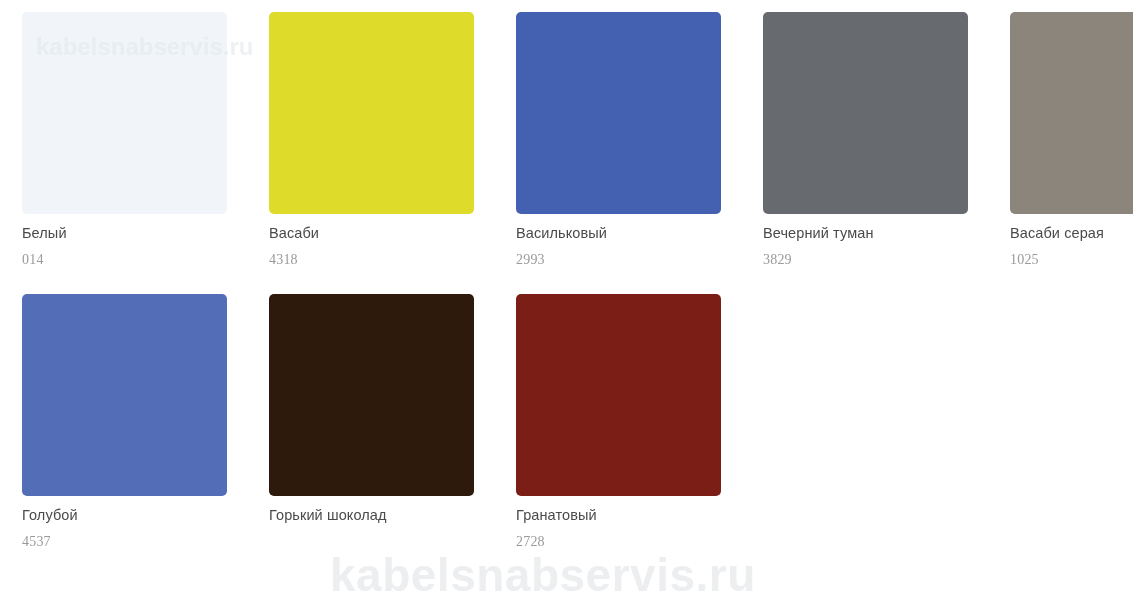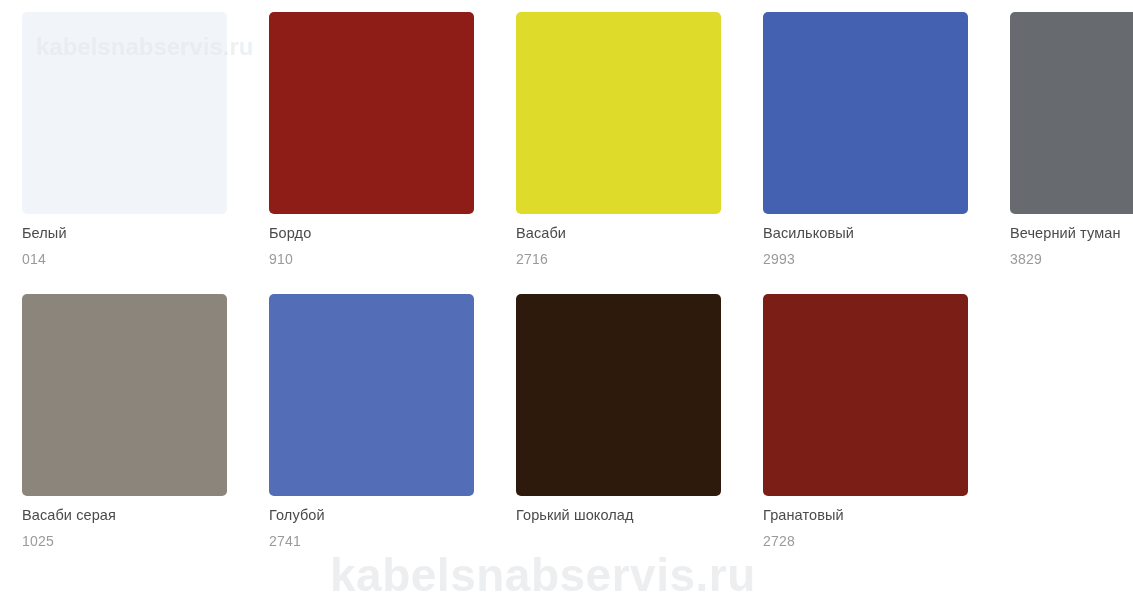--- a/index.html
+++ b/index.html
@@ -54,20 +54,21 @@
     letter-spacing: 0.1px;
     white-space: nowrap;
   }
 
   .swatch-code {
     margin-top: 9px;
     font-size: 14px;
     line-height: 17px;
     color: #9a9a9a;
     letter-spacing: 0.2px;
+    font-family: Liberation Serif, serif;
   }
 
   .watermark {
     position: absolute;
     left: 330px;
     top: 552px;
     font-size: 46px;
     line-height: 46px;
     font-weight: bold;
     color: #eceef0;
@@ -98,30 +99,25 @@
   <div class="swatch-grid">
 
     <div class="swatch-card">
       <div class="swatch-chip" style="background-color:#F1F5F9;">
         <div class="chip-watermark">kabelsnabservis.ru</div>
       </div>
       <div class="swatch-name">Белый</div>
       <div class="swatch-code">014</div>
     </div>
 
-    <div class="swatch-card">
-      <div class="swatch-chip" style="background-color:#8E1C17;"></div>
-      <div class="swatch-name">Бордо</div>
-      <div class="swatch-code">910</div>
-    </div>
 
     <div class="swatch-card">
       <div class="swatch-chip" style="background-color:#DFDB2B;"></div>
       <div class="swatch-name">Васаби</div>
-      <div class="swatch-code">2716</div>
+      <div class="swatch-code">4318</div>
     </div>
 
     <div class="swatch-card">
       <div class="swatch-chip" style="background-color:#4460B0;"></div>
       <div class="swatch-name">Васильковый</div>
       <div class="swatch-code">2993</div>
     </div>
 
     <div class="swatch-card">
       <div class="swatch-chip" style="background-color:#676A6E;"></div>
@@ -132,21 +128,21 @@
 
     <div class="swatch-card">
       <div class="swatch-chip" style="background-color:#8C857C;"></div>
       <div class="swatch-name">Васаби серая</div>
       <div class="swatch-code">1025</div>
     </div>
 
     <div class="swatch-card">
       <div class="swatch-chip" style="background-color:#536DB6;"></div>
       <div class="swatch-name">Голубой</div>
-      <div class="swatch-code">2741</div>
+      <div class="swatch-code">4537</div>
     </div>
 
     <div class="swatch-card">
       <div class="swatch-chip" style="background-color:#2E1A0C;"></div>
       <div class="swatch-name">Горький шоколад</div>
     </div>
 
     <div class="swatch-card">
       <div class="swatch-chip" style="background-color:#7B1F16;"></div>
       <div class="swatch-name">Гранатовый</div>

